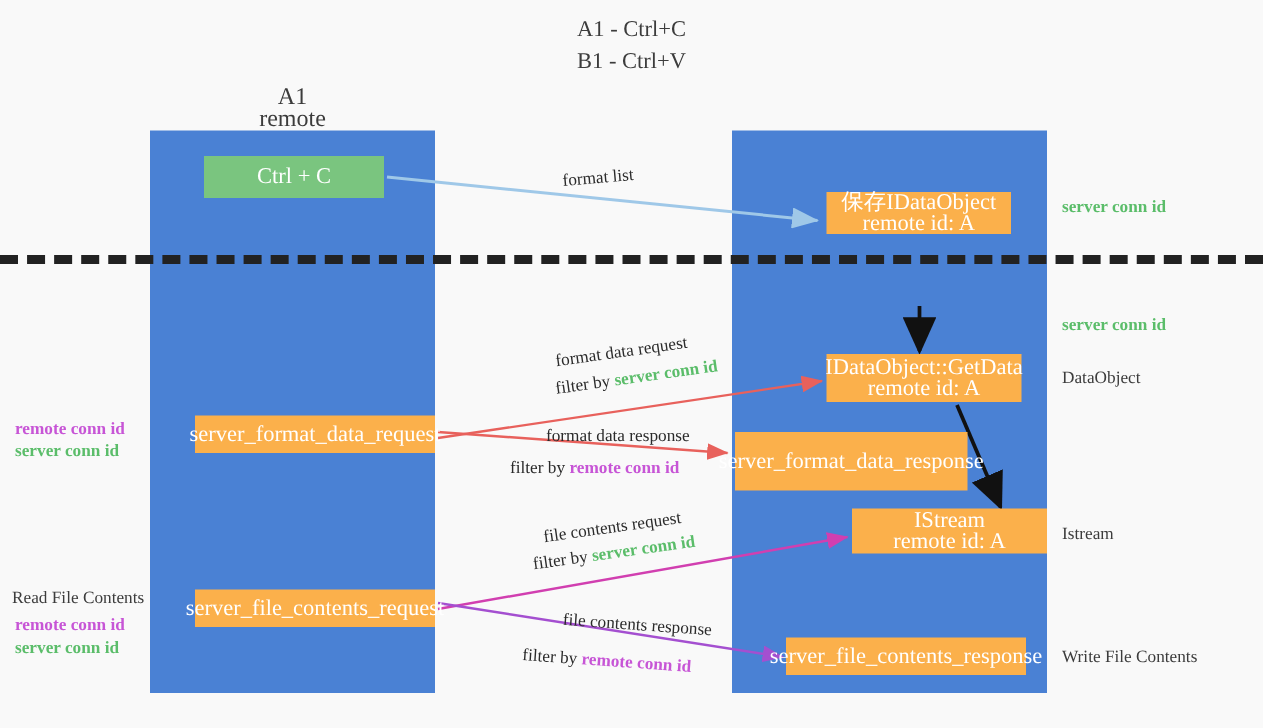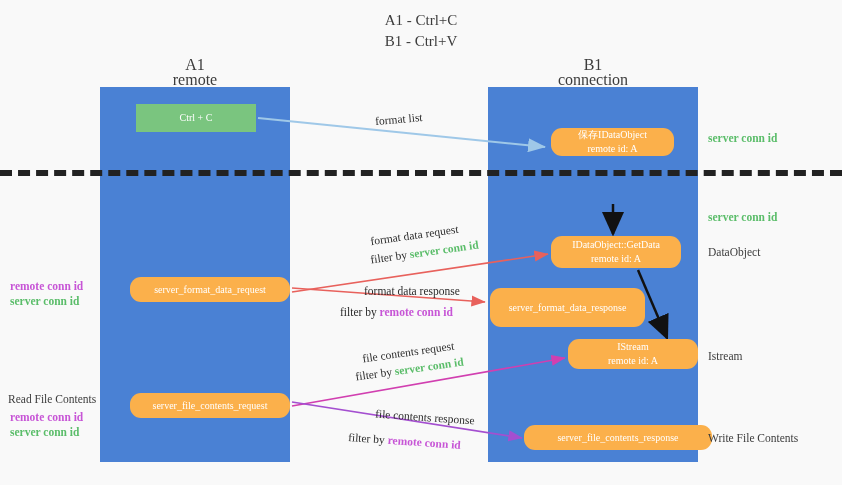--- a/index.html
+++ b/index.html
@@ -52,32 +52,32 @@
     top: 170px;
     width: 842px;
     height: 0;
     border-top: 6px dashed #222222;
   }
 
   .box {
     position: absolute;
     box-sizing: border-box;
     color: #ffffff;
-    font-size: 10px;
+    font-size: 15px;
     line-height: 14px;
     text-align: center;
     display: flex;
     flex-direction: column;
     align-items: center;
     justify-content: center;
     white-space: pre;
     padding: 2px 4px;
   }
   .box.green { background: #7ac57f; }
-  .box.orange { background: #fbb04b; border-radius: 11px; }
+  .box.orange { background: #fbb04b; }
 
   .sidelabel {
     position: absolute;
     font-size: 11.5px;
     line-height: 15px;
     white-space: pre;
   }
   .green-txt { color: #5bbd6a; font-weight: bold; }
   .purple-txt { color: #c755d6; font-weight: bold; }
   .dark-txt { color: #3c3c3c; }
@@ -102,22 +102,20 @@
 </head>
 <body>
 
 <div id="stage">
 
   <div class="title">A1 - Ctrl+C
 B1 - Ctrl+V</div>
 
   <div class="col-header a">A1
 remote</div>
-  <div class="col-header b">B1
-connection</div>
 
   <div class="lane a"></div>
   <div class="lane b"></div>
 
   <svg class="arrows" viewBox="0 0 842 485">
     <defs>
       <marker id="ah-blue" markerWidth="9" markerHeight="7" refX="8.5" refY="3.5" orient="auto">
         <polygon points="0 0, 9 3.5, 0 7" fill="#9fc8e8"></polygon>
       </marker>
       <marker id="ah-red" markerWidth="9" markerHeight="7" refX="8.5" refY="3.5" orient="auto">
@@ -160,21 +158,21 @@
 
 
   <div class="box orange" style="left:551px; top:236px; width:130px; height:32px;">IDataObject::GetData
 remote id: A</div>
 
   <div class="box orange" style="left:490px; top:288px; width:155px; height:39px;">server_format_data_response</div>
 
   <div class="box orange" style="left:568px; top:339px; width:130px; height:30px;">IStream
 remote id: A</div>
 
-  <div class="box orange" style="left:524px; top:425px; width:188px; height:25px;">server_file_contents_response</div>
+  <div class="box orange" style="left:524px; top:425px; width:160px; height:25px;">server_file_contents_response</div>
 
   <div class="sidelabel green-txt" style="left:708px; top:131px;">server conn id</div>
   <div class="sidelabel green-txt" style="left:708px; top:210px;">server conn id</div>
   <div class="sidelabel dark-txt" style="left:708px; top:245px;">DataObject</div>
   <div class="sidelabel dark-txt" style="left:708px; top:349px;">Istream</div>
   <div class="sidelabel dark-txt" style="left:708px; top:431px;">Write File Contents</div>
 
   <div class="sidelabel purple-txt" style="left:10px; top:279px;">remote conn id</div>
   <div class="sidelabel green-txt" style="left:10px; top:294px;">server conn id</div>
 

